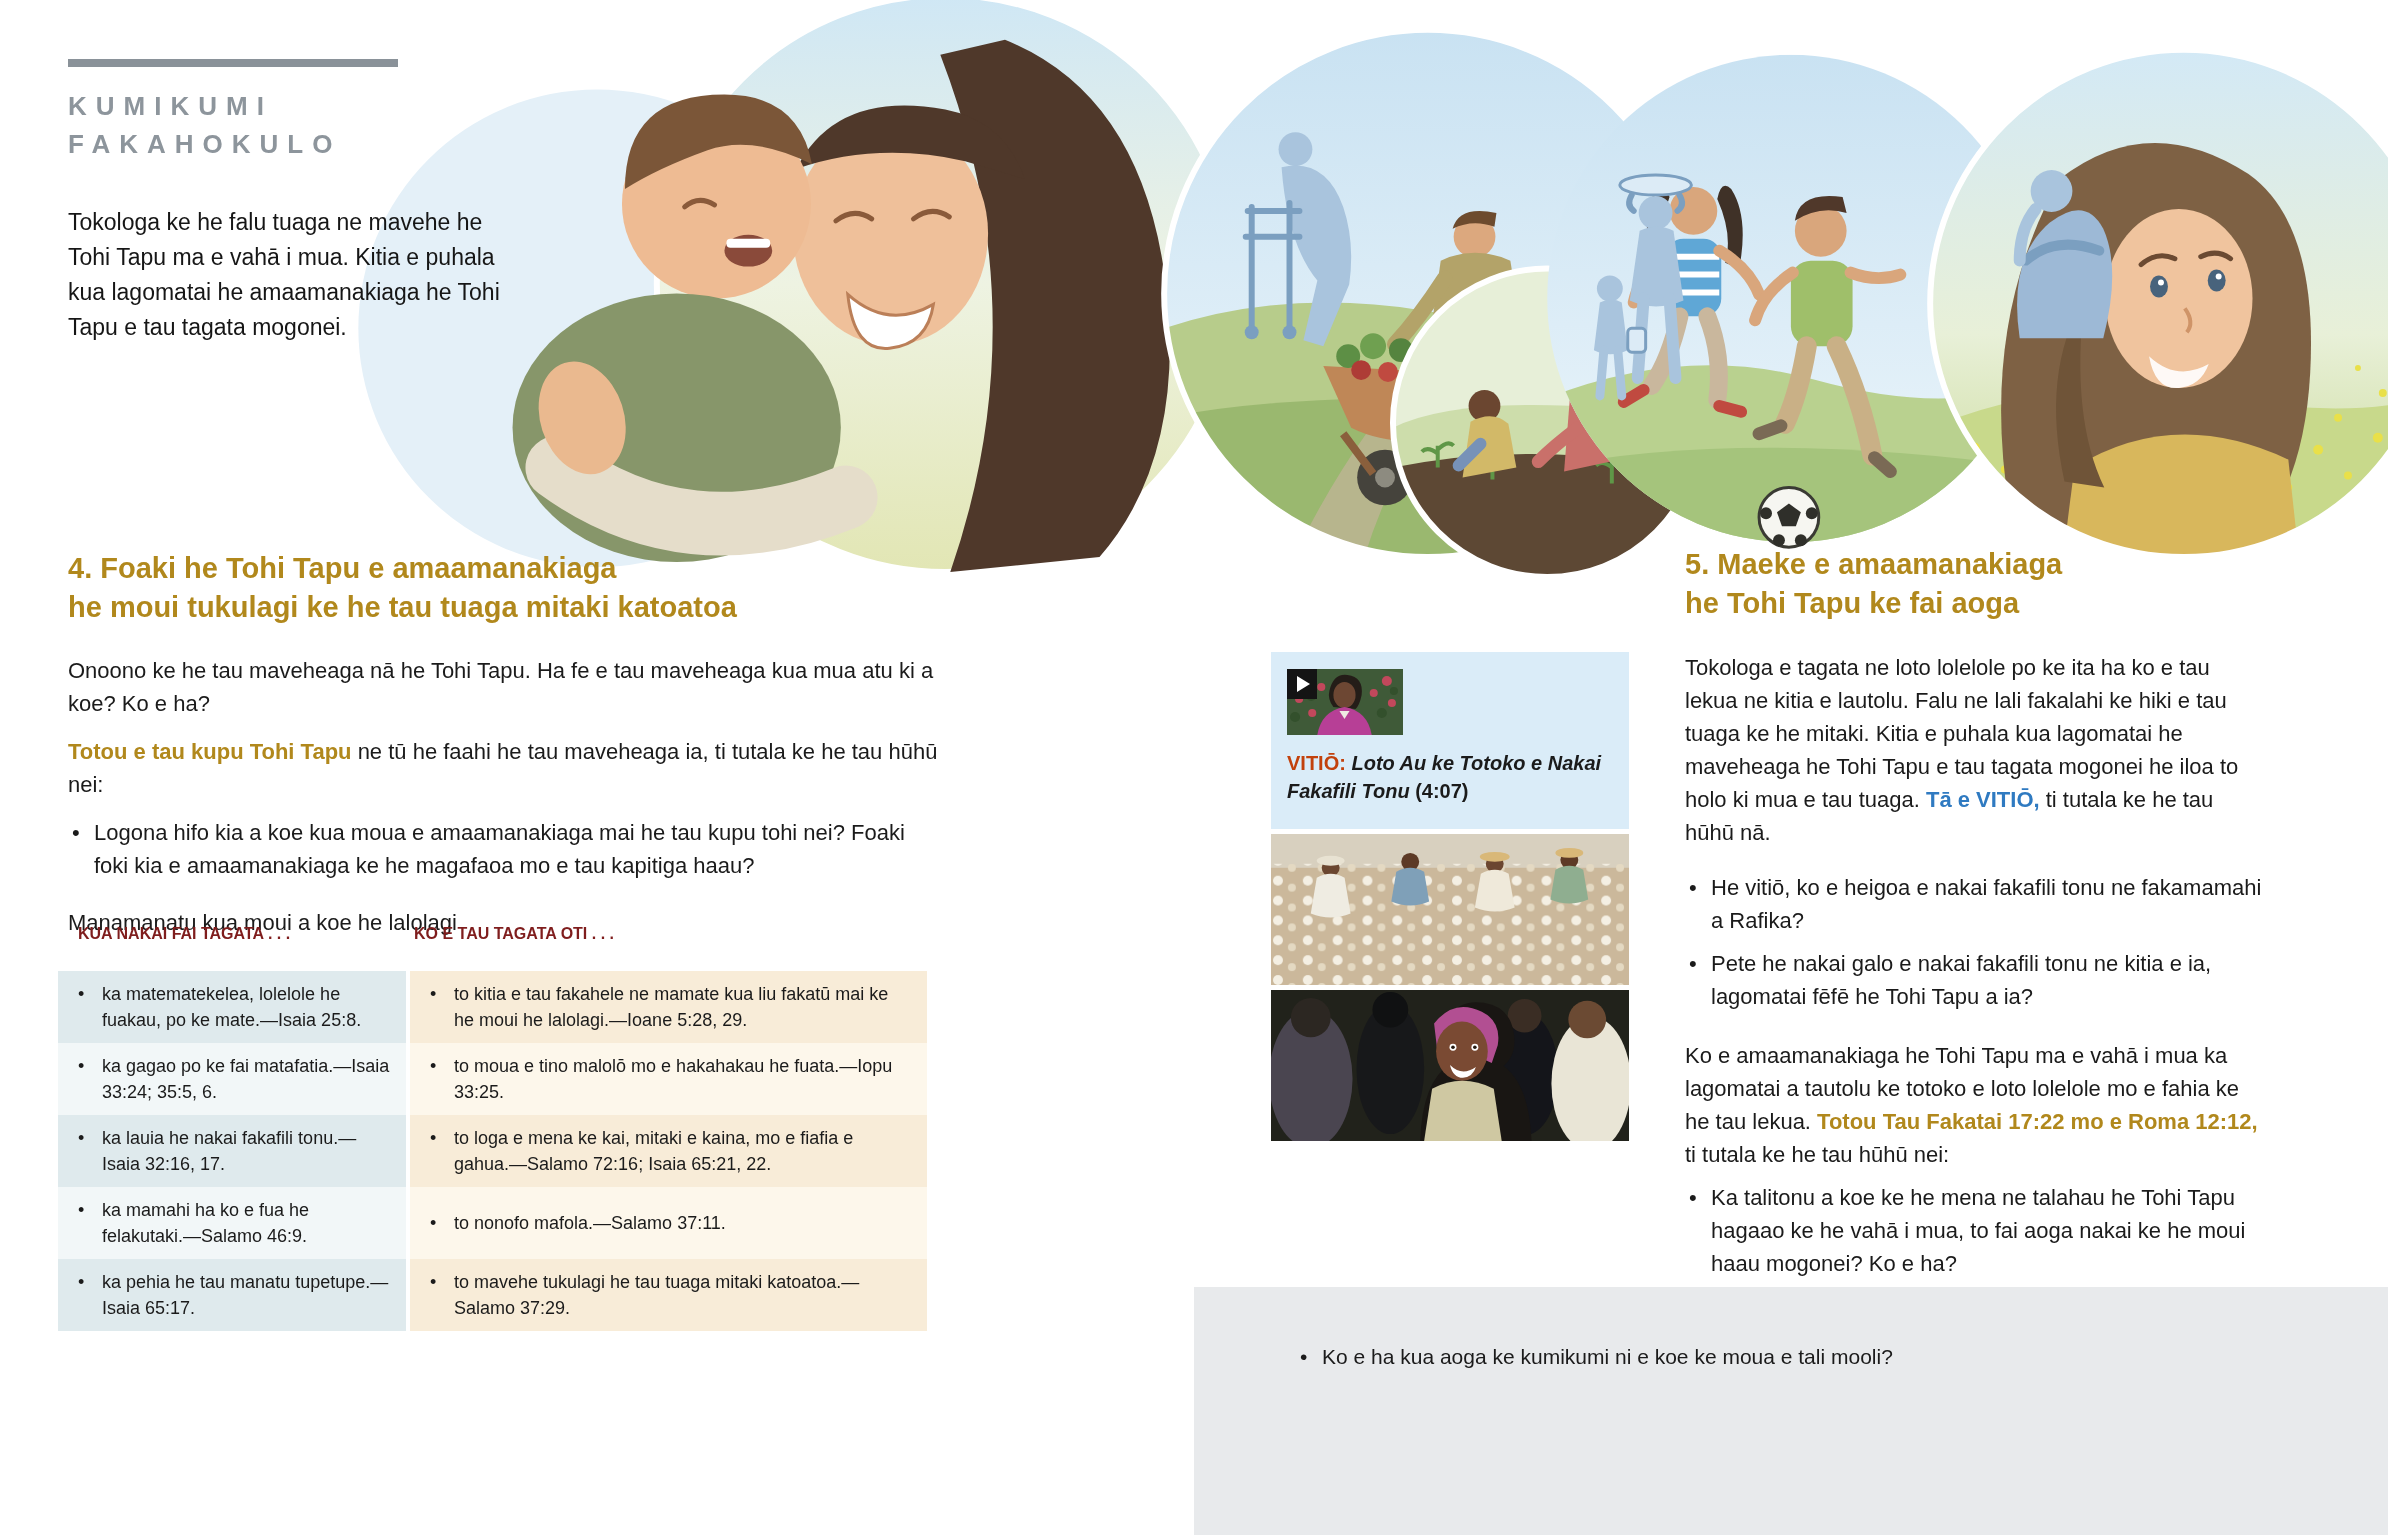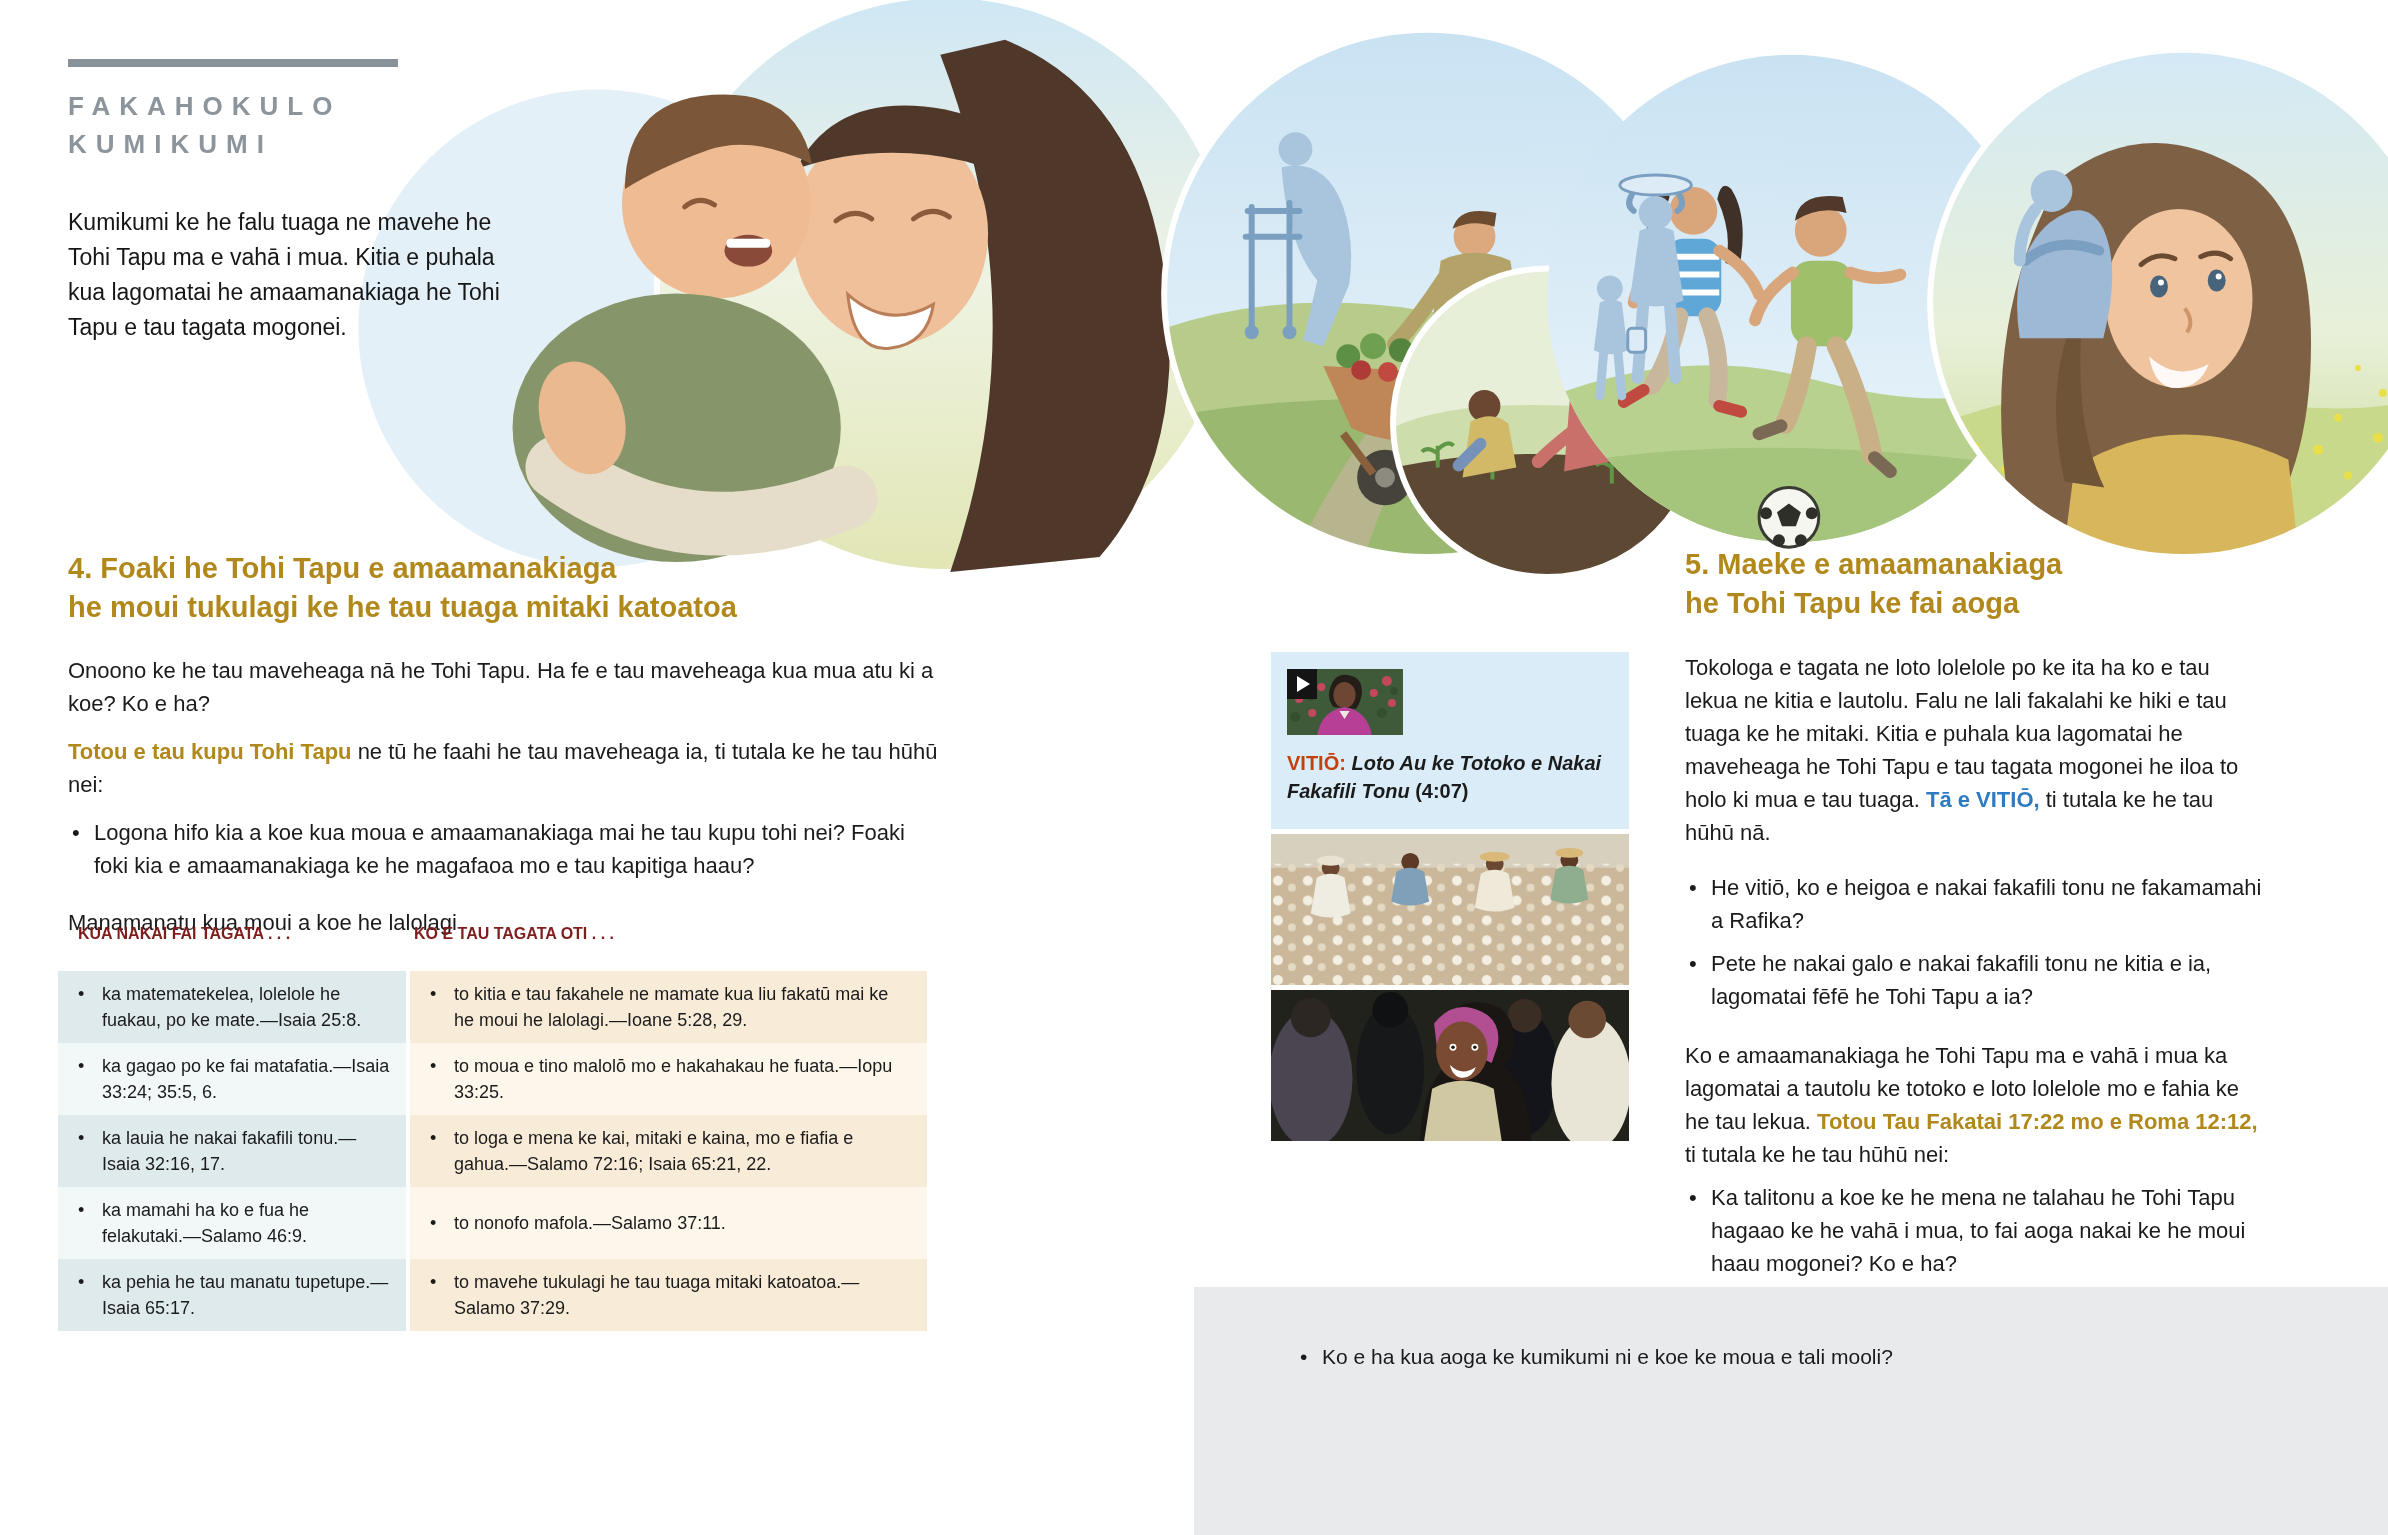--- a/index.html
+++ b/index.html
@@ -276,24 +276,24 @@
       <circle cx="2062" cy="192" r="21" fill="#a9c4dd"></circle>
       <path d="M2030 340 q-12 -80 30 -116 q36 -28 54 6 q18 40 0 110 z" fill="#9db9d6"></path>
       <path d="M2036 262 q30 -26 74 -10" stroke="#7b9fc0" stroke-width="10" fill="none" stroke-linecap="round"></path>
       <path d="M2046 210 q-16 20 -16 52" stroke="#a9c4dd" stroke-width="12" fill="none" stroke-linecap="round"></path>
     </g>
   </svg>
 
   <div class="masthead">
     <div class="rule"></div>
     <div class="mast-title">
+      <div>KUMIKUMI</div>
       <div>FAKAHOKULO</div>
-      <div>KUMIKUMI</div>
-    </div>
-    <p class="intro">Kumikumi ke he falu tuaga ne mavehe he Tohi Tapu ma e vahā i mua. Kitia e puhala kua lagomatai he amaamanakiaga he Tohi Tapu e tau tagata mogonei.</p>
+    </div>
+    <p class="intro">Tokologa ke he falu tuaga ne mavehe he Tohi Tapu ma e vahā i mua. Kitia e puhala kua lagomatai he amaamanakiaga he Tohi Tapu e tau tagata mogonei.</p>
   </div>
 
   <section class="col4">
     <h2 class="gold-h">
       <span>4. Foaki he Tohi Tapu e amaamanakiaga</span><br>
       <span>he moui tukulagi ke he tau tuaga mitaki katoatoa</span>
     </h2>
     <p class="p1">Onoono ke he tau maveheaga nā he Tohi Tapu. Ha fe e tau maveheaga kua mua atu ki a koe? Ko e ha?</p>
     <p>
       <span class="goldlink">Totou e tau kupu Tohi Tapu</span><span> ne tū he faahi he tau maveheaga ia, ti tutala ke he tau hūhū nei:</span>

